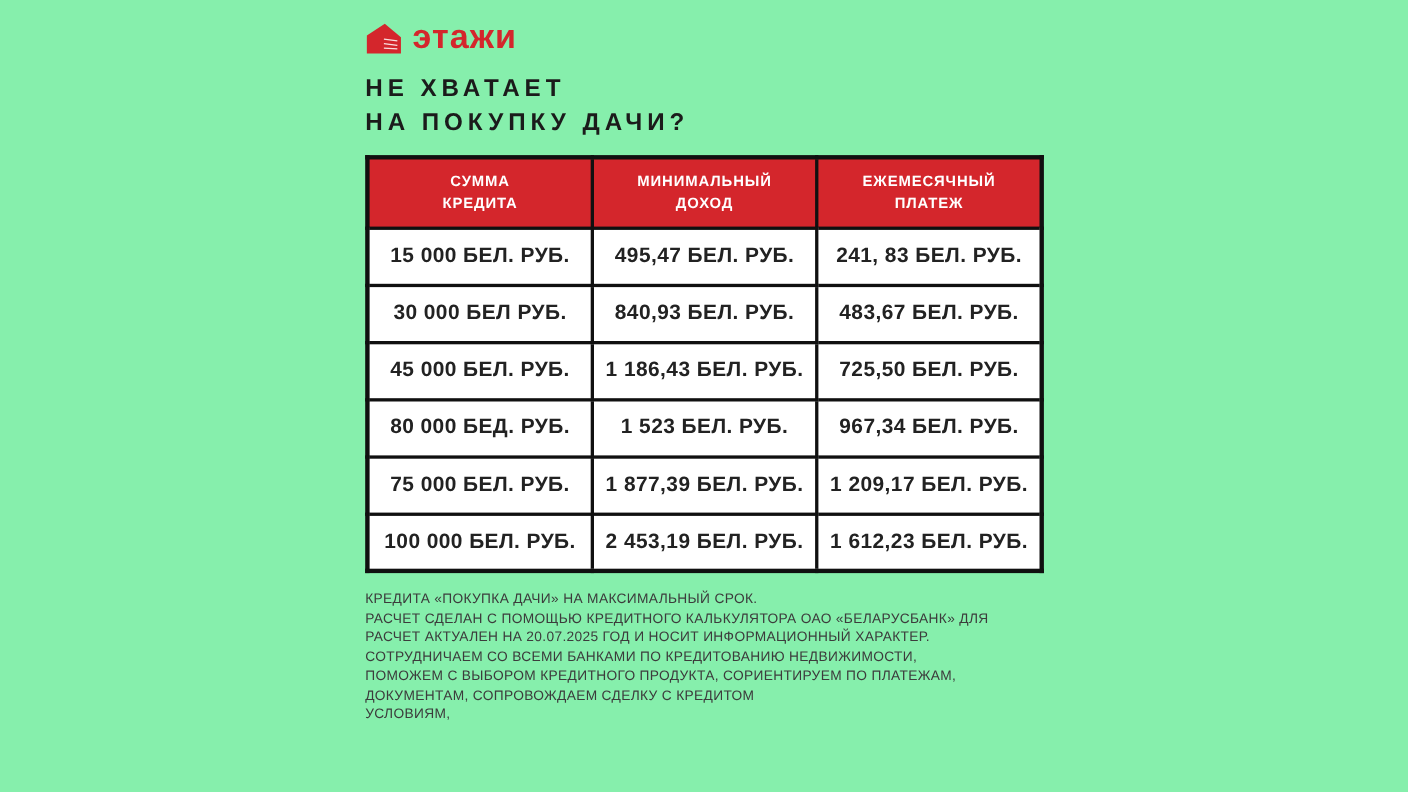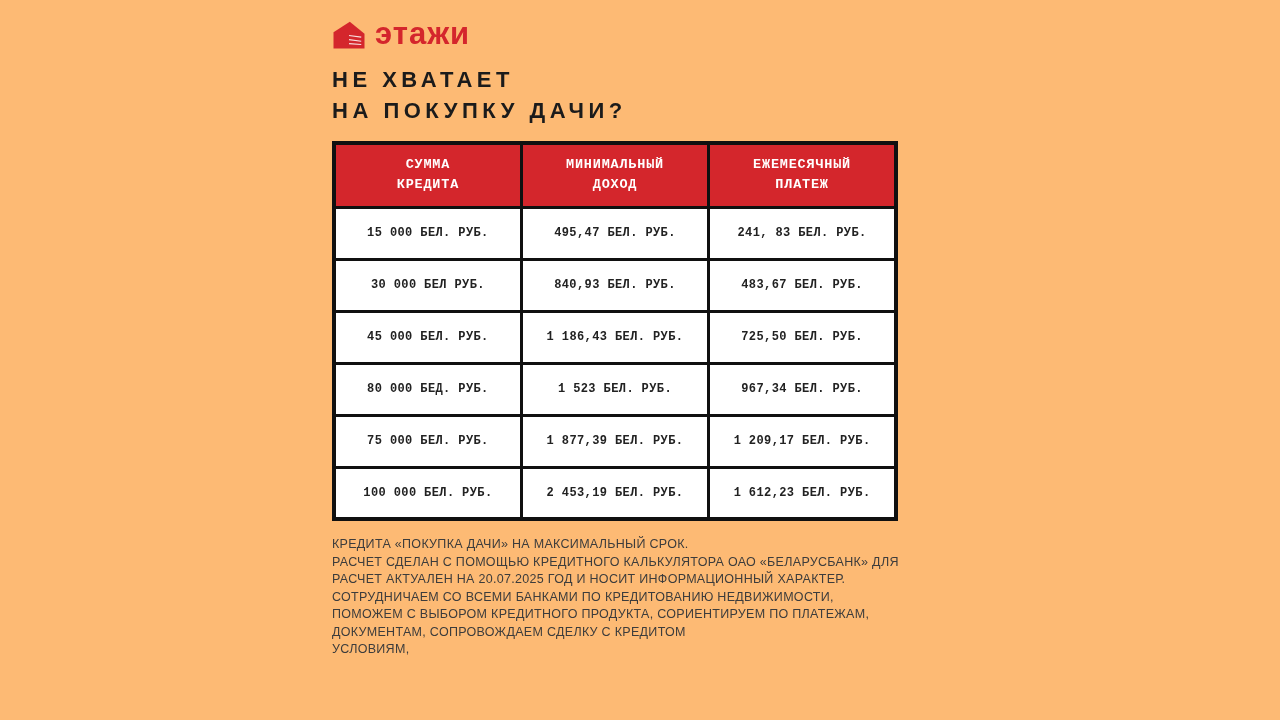--- a/index.html
+++ b/index.html
@@ -1,21 +1,21 @@
 <!DOCTYPE html>
 <html><head>
 <meta charset="utf-8">
 <style>
   * { margin: 0; padding: 0; box-sizing: border-box; }
   html, body { background: #ffffff; }
   .page {
     position: relative;
     width: 1280px;
     height: 720px;
-    background: #fdba74;
+    background: #86efac;
     overflow: hidden;
     font-family: "Liberation Sans", sans-serif;
     padding-left: 28px;
   }
   .content {
     position: absolute;
     left: 332px;
     top: 18px;
     width: 622px;
   }
@@ -37,44 +37,43 @@
   .title {
     margin-top: 12px;
     color: #1b1b1b;
     font-size: 22px;
     font-weight: 800;
     letter-spacing: 4.5px;
     line-height: 31px;
   }
   table.calc {
     margin-top: 15px;
-    width: 566px;
+    width: 617px;
     border-collapse: collapse;
     border: 4px solid #101010;
     table-layout: fixed;
-    font-family: Liberation Mono, monospace;
   }
   table.calc th, table.calc td {
     border: 3px solid #101010;
     text-align: center;
     vertical-align: middle;
   }
   table.calc th {
     background: #d4262c;
     color: #ffffff;
     font-size: 13.5px;
     font-weight: 700;
     letter-spacing: 0.8px;
     height: 64px;
     line-height: 20px;
   }
   table.calc td {
     background: #ffffff;
     color: #222222;
-    font-size: 12px;
+    font-size: 19px;
     font-weight: 600;
     letter-spacing: 0.4px;
     height: 52px;
   }
   .footnote-row {
     margin-top: 13px;
     display: flex;
     justify-content: space-between;
     align-items: baseline;
     color: #1b1b1b;

